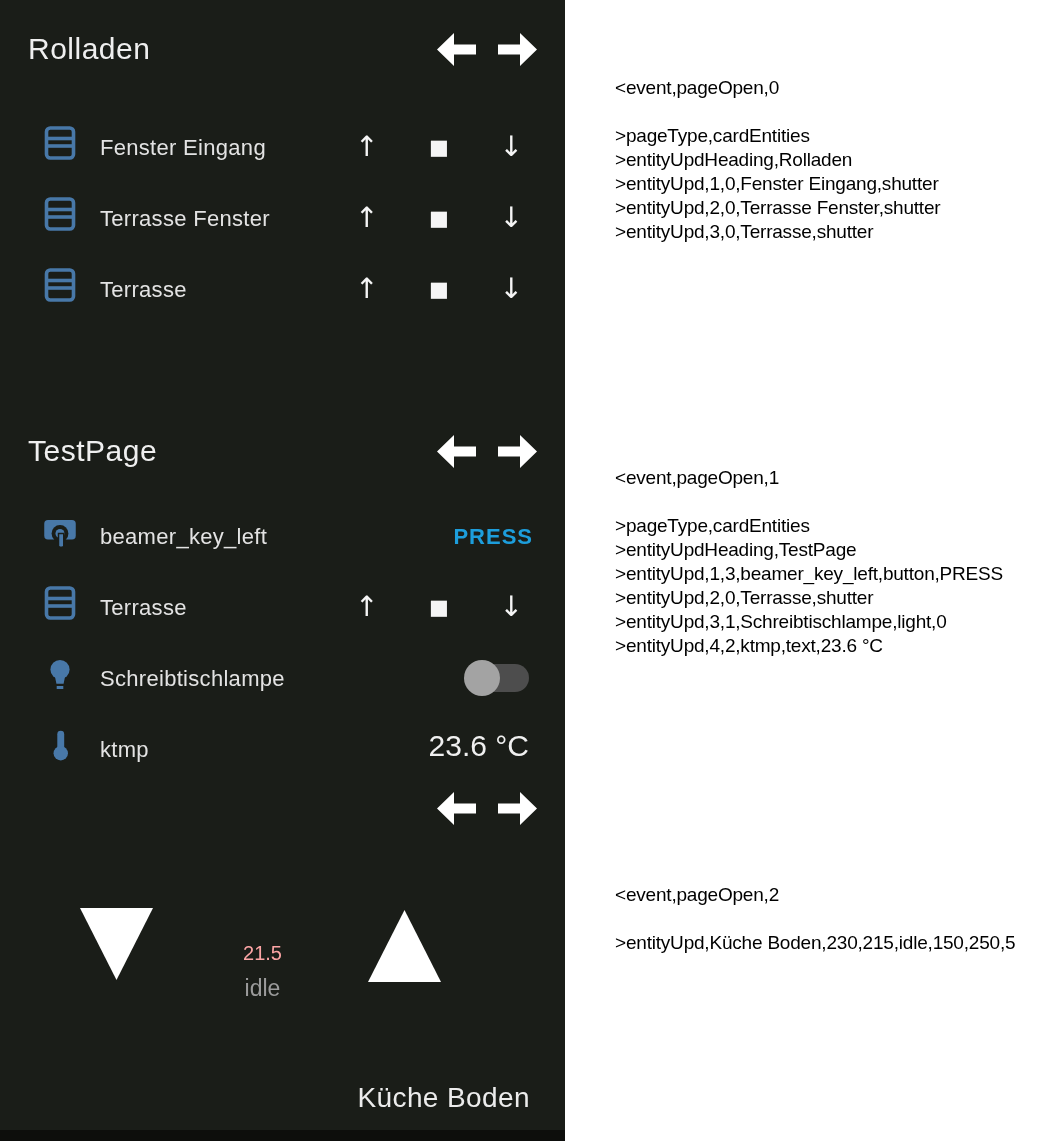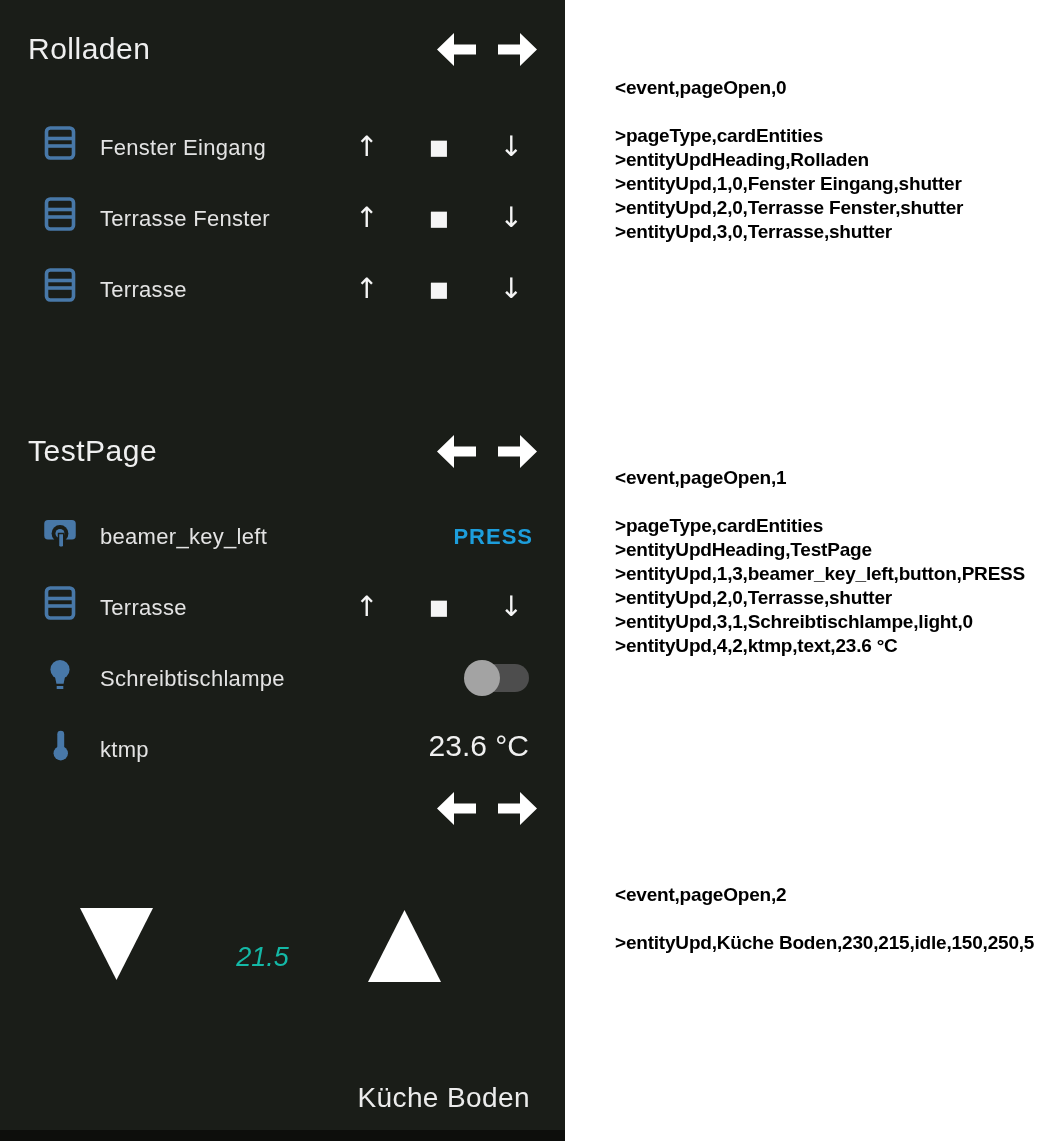--- a/index.html
+++ b/index.html
@@ -39,29 +39,29 @@
   .text-value { margin-left:auto; margin-right:8px; color:#f0f0f0; font-size:30px; }
 
   .toggle { position:relative; margin-left:auto; margin-right:8px; width:62px; height:28px; cursor:pointer; }
   .toggle-track { position:absolute; left:0; top:0; width:62px; height:28px; border-radius:14px; background:#4d4d4d; }
   .toggle-knob { position:absolute; left:-3px; top:-4px; width:36px; height:36px; border-radius:50%; background:#a3a3a3; }
 
   
   .thermo-temp { position:absolute; left:140px; top:68px; width:245px; text-align:center; white-space:nowrap; }
   .temp-big { font-size:68px; font-weight:700; color:#f7f7f7; letter-spacing:-2px; }
   .temp-unit { font-size:23px; font-weight:700; color:#f7f7f7; vertical-align:top; position:relative; top:6px; left:4px; }
-  .thermo-target { position:absolute; left:140px; top:172px; width:245px; text-align:center; font-size:27px; color:#14b8a6;font-style:italic; }
+  .thermo-target { position:absolute; left:140px; top:172px; width:245px; text-align:center; font-size:20px; color:#fca5a5; }
   .thermo-state  { position:absolute; left:140px; top:205px; width:245px; text-align:center; font-size:23px; color:#9b9b9b; }
   .tri { position:absolute; width:73px; height:72px; cursor:pointer; display:block; }
   .tri-down { left:80px; top:138px; }
   .tri-up   { left:368px; top:140px; }
   .thermo-title { position:absolute; left:0; top:312px; width:530px; text-align:right; font-size:28px; color:#ececec; letter-spacing:0.4px; }
 
   
-  .annotation { position:absolute; left:615px; color:#000; font-size:19px; font-weight:700; line-height:24px; letter-spacing:-0.2px; white-space:nowrap; }
+  .annotation { position:absolute; left:615px; color:#000; font-size:19px; font-weight:400; line-height:24px; letter-spacing:-0.2px; white-space:nowrap; }
   .anno-1 { top:76px; }
   .anno-2 { top:466px; }
   .anno-3 { top:883px; }
   .anno-event { margin-bottom:24px; }
 </style>
 </head>
 <body>
 
 <svg width="0" height="0" style="position:absolute">
   <defs>
@@ -205,20 +205,21 @@
             </svg>
         </div>
       </div>
       <svg class="tri tri-down" viewBox="0 0 73 72">
         <polygon points="0,0 73,0 36.5,72" fill="#ffffff"></polygon>
       </svg>
       <svg class="tri tri-up" viewBox="0 0 73 72">
         <polygon points="36.5,0 73,72 0,72" fill="#ffffff"></polygon>
       </svg>
       <div class="thermo-target">21.5</div>
+      <div class="thermo-state">idle</div>
       <div class="thermo-title">Küche Boden</div>
     </div>
 
   </div>
   <div class="panel-bottom-bar"></div>
 
   <div class="annotation anno-1">
     <div class="anno-event">&lt;event,pageOpen,0</div>
     <div>&gt;pageType,cardEntities</div>
     <div>&gt;entityUpdHeading,Rolladen</div>

